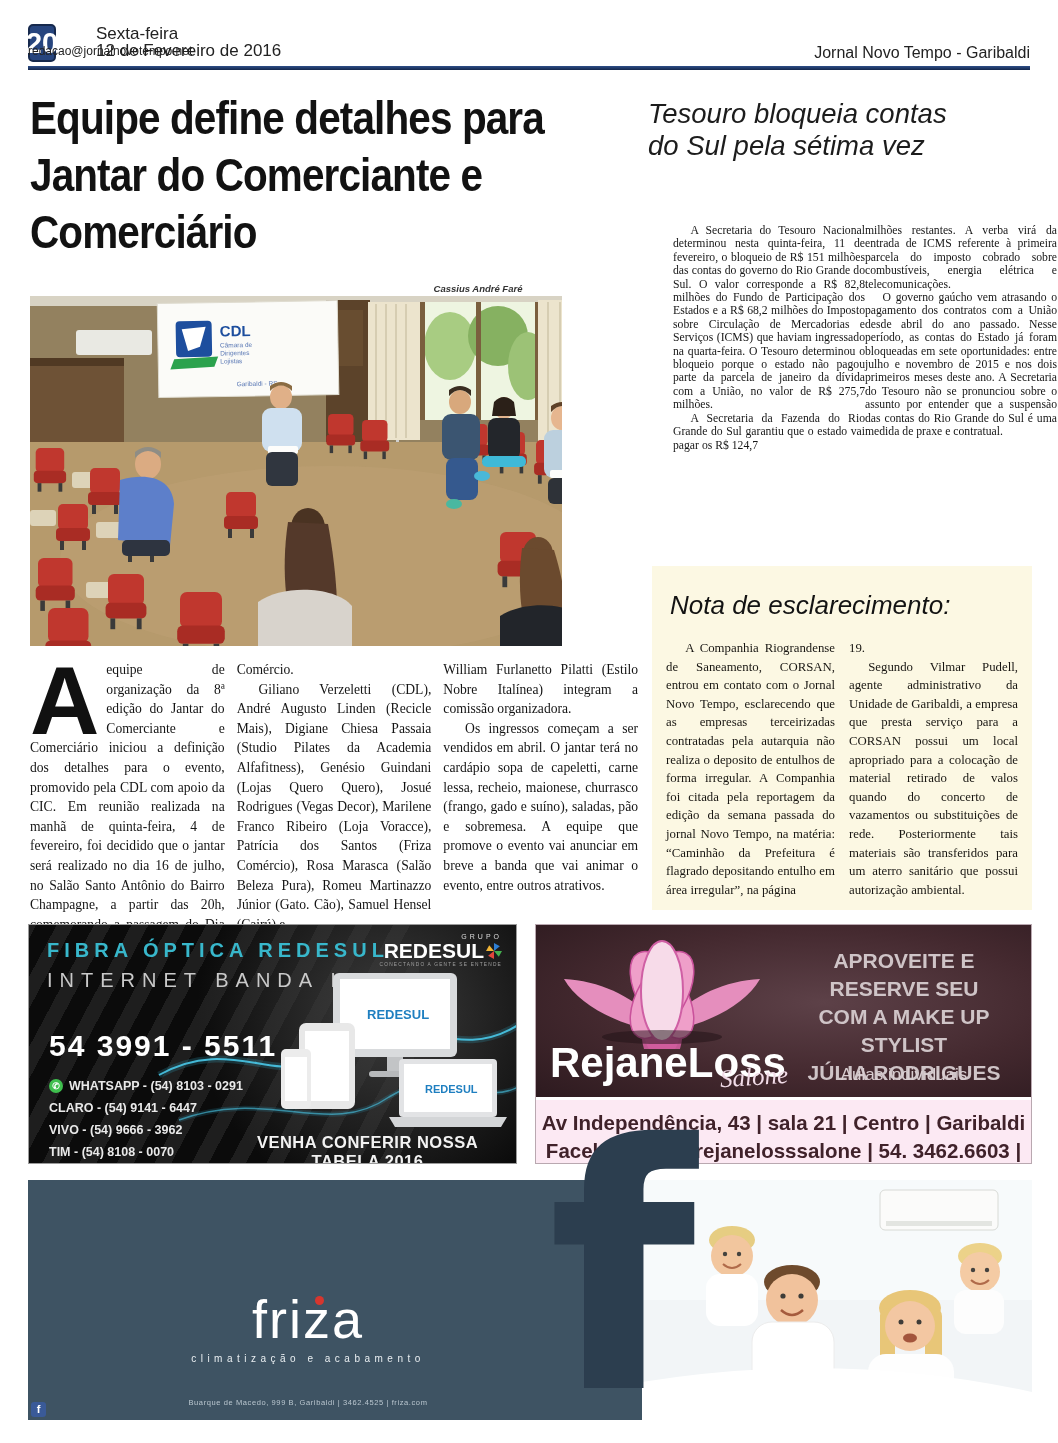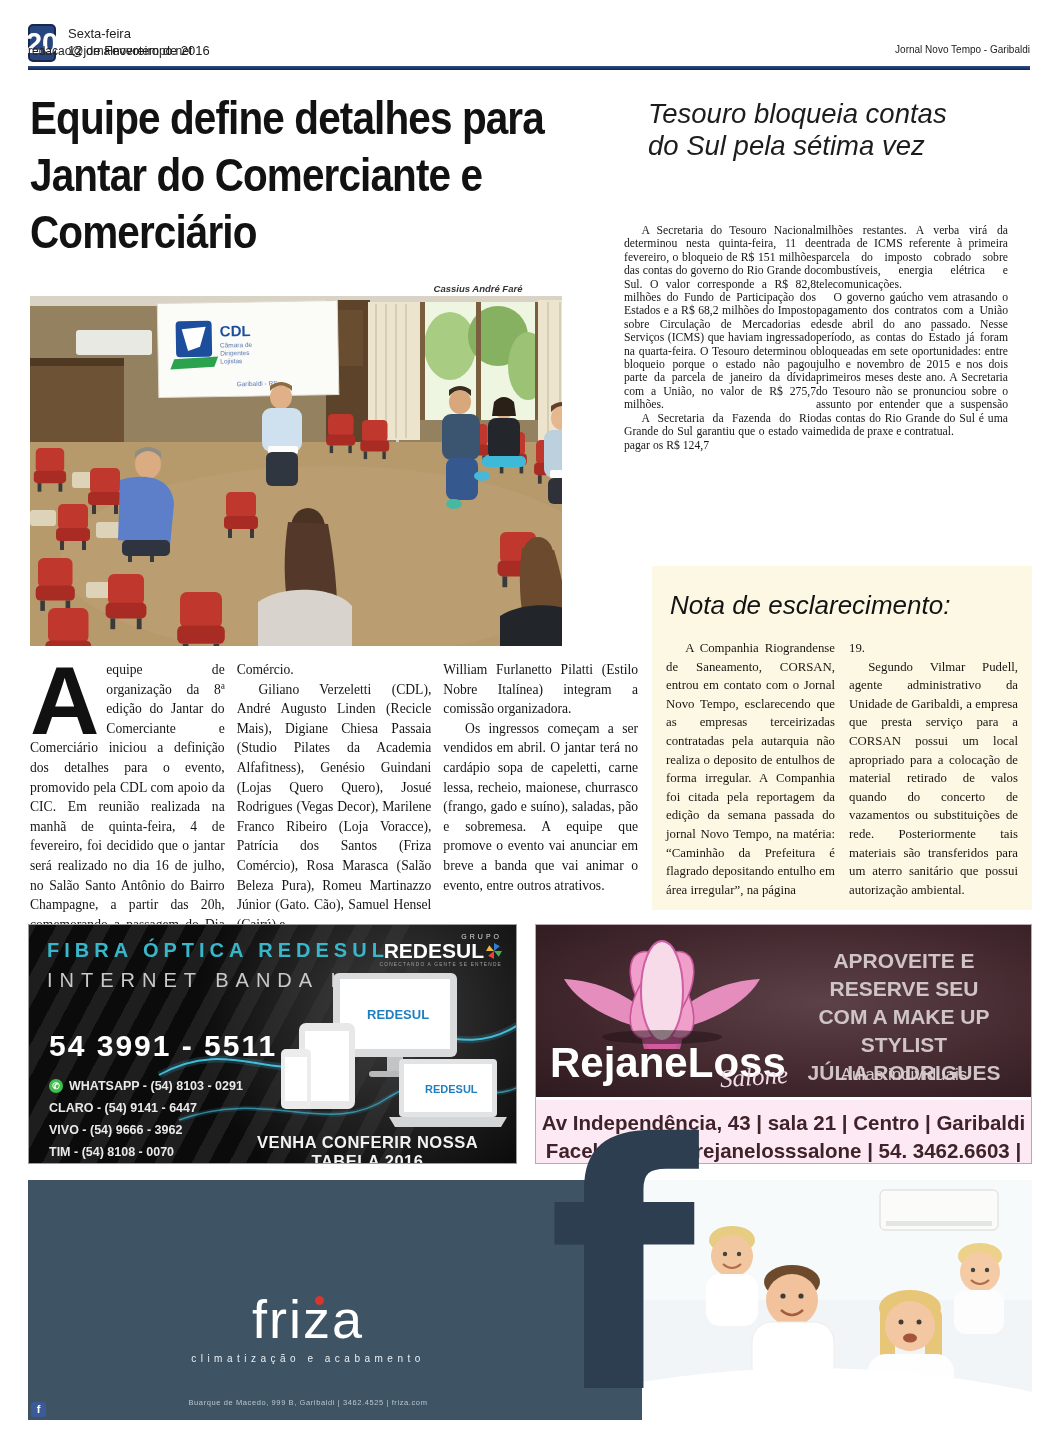--- a/index.html
+++ b/index.html
@@ -6,23 +6,23 @@
   html,body{background:#cfcfcf}
   .page{position:relative;width:1058px;height:1443px;margin:0 auto;background:#fff;
         font-family:"Liberation Sans",sans-serif;color:#1a1a1a;overflow:hidden}
   .abs{position:absolute}
 
   
   .header{left:28px;top:24px;width:1002px;height:40px}
   .page-badge{position:absolute;left:0;top:0;width:28px;height:38px;background:#27457e;
       border:2px solid #16294d;border-radius:5px;color:#fff;font-size:29px;font-weight:bold;
       display:flex;align-items:center;justify-content:center}
-  .hdr-left{position:absolute;left:40px;top:1px;font-size:13px;color:#222;line-height:17px}
+  .hdr-left{position:absolute;left:68px;top:1px;font-size:17px;color:#222;line-height:17px}
   .hdr-email{position:absolute;left:0;right:0;top:20px;text-align:left;font-size:12px;color:#222}
-  .hdr-paper{position:absolute;right:0;top:20px;font-size:10px;color:#222}
+  .hdr-paper{position:absolute;right:0;top:20px;font-size:16px;color:#222}
   .hdr-rule{left:28px;top:66px;width:1002px;height:4px;background:linear-gradient(#2d4e88,#14264a)}
 
   
   .main-headline{left:30px;top:90px;width:612px;font-weight:bold;color:#121212}
   .hl-line{font-size:46px;line-height:57px;letter-spacing:-1px;white-space:nowrap;
            transform:scaleX(.88);transform-origin:0 0}
 
   .credit{left:318px;top:283px;width:320px;text-align:center;font-size:9.5px;font-style:italic;
           font-weight:bold;color:#333}
 
@@ -33,21 +33,21 @@
   .article{left:30px;top:660px;width:608px;display:flex;gap:12px}
   .article .col{flex:1;font-family:"Liberation Serif",serif;font-size:13.6px;line-height:19.6px;
         text-align:justify;color:#141414}
   .dropcap{float:left;font-size:96px;line-height:74px;font-weight:bold;margin:4px 7px 0 0;
         font-family:"Liberation Sans",sans-serif;color:#111}
   .indent{text-indent:1.6em}
 
   
   .t-headline{left:648px;top:98px;width:384px;font-size:27.5px;font-style:italic;
         color:#1c1c1c;line-height:32px}
-  .t-body{left:624px;top:224px;width:384px;display:flex;gap:0}
+  .t-body{left:673px;top:224px;width:384px;display:flex;gap:0}
   .t-body .tcol{flex:1;font-family:"Liberation Serif",serif;font-size:11.7px;line-height:13.4px;
         text-align:justify;color:#161616}
   .t-body .indent{text-indent:1.5em}
 
   
   .nota{left:652px;top:566px;width:380px;height:344px;background:#fcf8e3;padding:14px 14px 0}
   .nota-title{font-style:italic;font-size:26px;color:#131313;margin:10px 0 18px 4px}
   .nota-cols{display:flex;gap:14px}
   .nota-cols .ncol{flex:1;font-family:"Liberation Serif",serif;font-size:12.8px;line-height:18.6px;
         text-align:justify;color:#181612}

